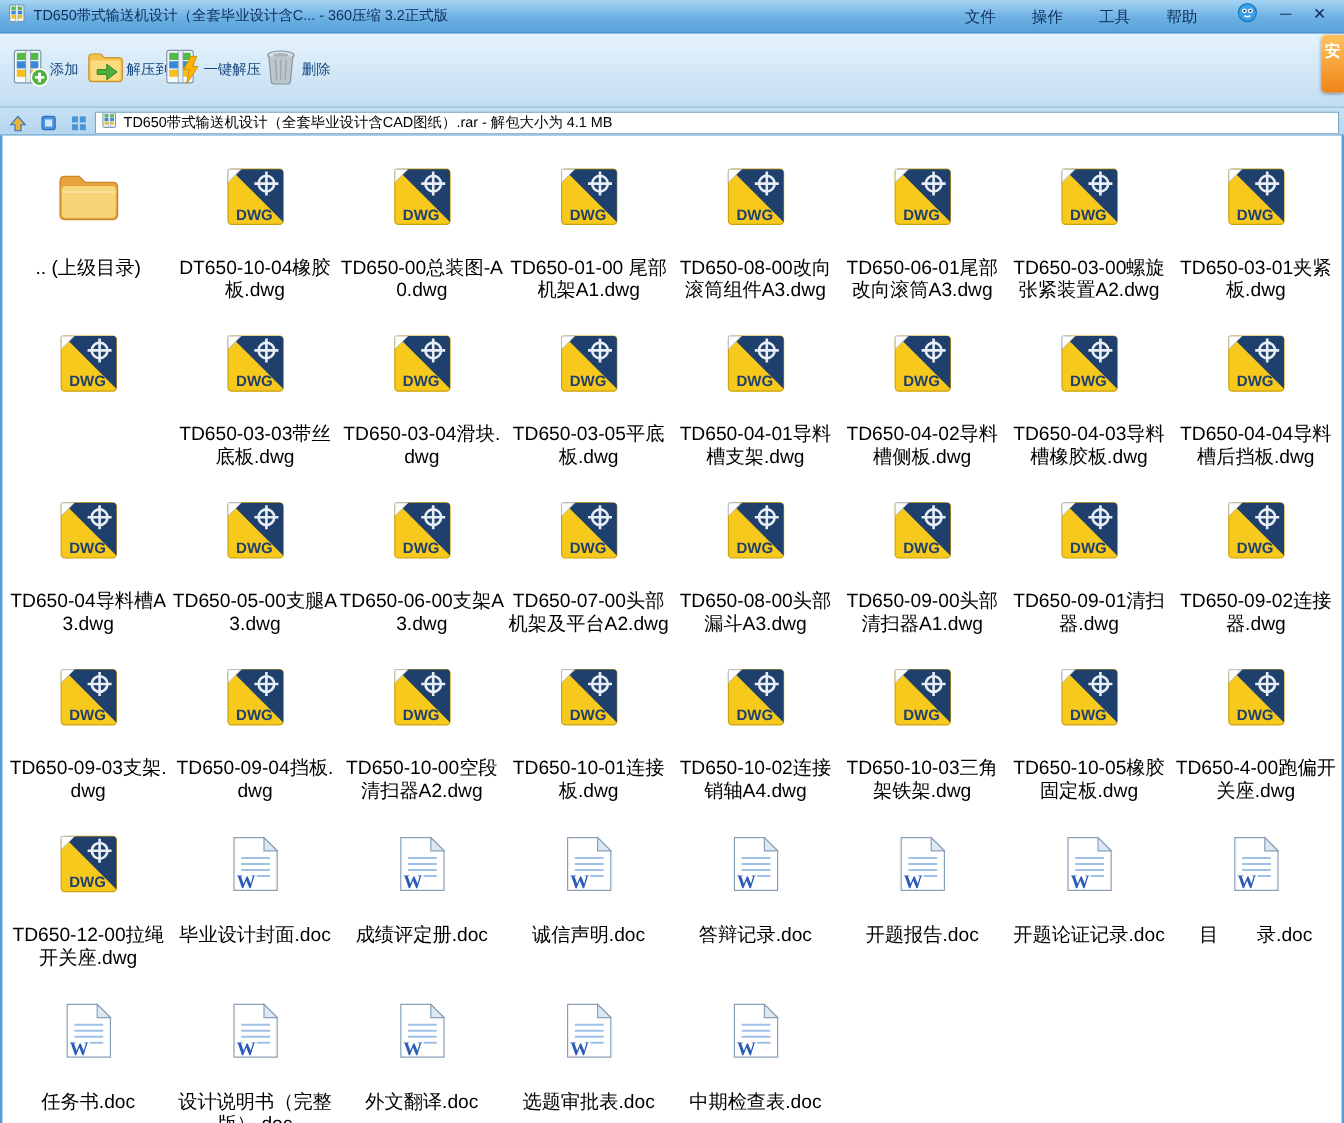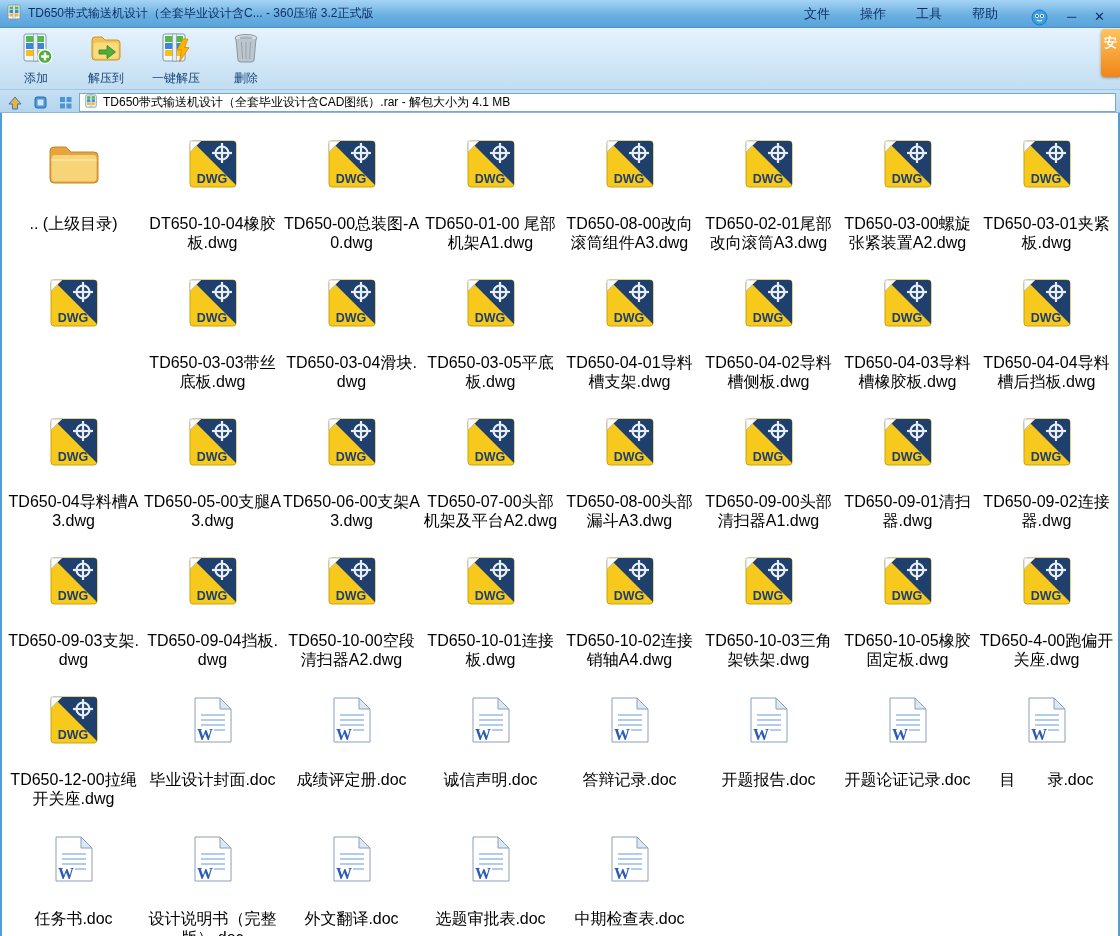--- a/index.html
+++ b/index.html
@@ -3,28 +3,28 @@
 <meta charset="utf-8">
 <style>
   *{margin:0;padding:0;box-sizing:border-box}
   html,body{width:1120px;height:936px}
   body{font-family:"Liberation Sans","DejaVu Sans",sans-serif;background:#4f9ed8;overflow:hidden;position:relative}
 
   
   .titlebar{height:28px;background:linear-gradient(#a6d4f3,#6cb0e2 55%,#58a2db);display:flex;align-items:center;justify-content:space-between;padding:0 6px;border-bottom:1px solid #4b92c8}
   .title-left{display:flex;align-items:center;gap:6px;min-width:0}
   .title-text{font-size:12px;color:#0c2f5e;white-space:nowrap}
-  .title-right{display:flex;align-items:flex-end}
+  .title-right{display:flex;align-items:flex-start}
   .menu-item{font-size:13px;color:#0c2f5e;padding:3px 15px;cursor:default}
   .logo-dot{margin:0 10px 0 18px;display:flex;align-items:center}
   .win-btn{font-size:13px;color:#0c2f5e;padding:2px 9px;cursor:default}
 
   
   .toolbar{height:62px;background:linear-gradient(#e6f3fd,#c2ddf1);border-bottom:1px solid #a3c8e4;display:flex;align-items:center;padding:0 4px;gap:6px}
-  .tool-btn{width:64px;height:58px;display:flex;flex-direction:column;align-items:center;justify-content:center;gap:1px;border-radius:3px}
+  .tool-btn{width:64px;height:58px;display:flex;flex-direction:row;align-items:center;justify-content:center;gap:1px;border-radius:3px}
   .tool-label{font-size:12px;color:#17477c;white-space:nowrap}
 
   
   .safe-badge{position:absolute;top:29px;right:0;width:19px;height:48px;background:linear-gradient(#ffc35e,#f08519);border-radius:4px 0 0 4px;color:#fff;font-size:13px;font-weight:bold;display:flex;align-items:flex-start;justify-content:center;padding-top:5px;box-shadow:0 1px 3px rgba(0,0,0,.35)}
 
   
   .addressbar{height:23px;background:linear-gradient(#c6e0f3,#b5d5ee);display:flex;align-items:flex-end;gap:3px;padding:0 4px;border-bottom:1px solid #8fb8d8}
   .nav-btn{width:22px;height:19px;display:flex;align-items:center;justify-content:center;border-radius:2px}
   .path-field{flex:1;height:19px;background:#fff;border:1px solid #7aa8c8;display:flex;align-items:center;gap:5px;padding:0 4px;overflow:hidden}
   .path-text{font-size:12px;color:#000;white-space:nowrap}
@@ -232,21 +232,21 @@
         <svg width="50" height="50" viewBox="0 0 50 50">
     <rect x="2" y="2" width="46" height="46" rx="3" fill="#f6c91c" stroke="#caa30e"></rect>
     <path d="M4 2 H45 Q48 2 48 5 V46 Z" fill="#1f3f6d"></path>
     <circle cx="34" cy="14" r="6.5" fill="none" stroke="#e8eef6" stroke-width="2.2"></circle>
     <line x1="34" y1="4" x2="34" y2="24" stroke="#e8eef6" stroke-width="2.2"></line>
     <line x1="24" y1="14" x2="44" y2="14" stroke="#e8eef6" stroke-width="2.2"></line>
     <path d="M2 2 L13 2 L2 13 Z" fill="#fdfdfd" stroke="#bcbcbc" stroke-width="0.8"></path>
     <text x="24" y="44" font-size="12.5" font-weight="bold" fill="#1f3f6d" text-anchor="middle" font-family="Liberation Sans, sans-serif">DWG</text>
   </svg>
       </div>
-      <div class="cell-label">TD650-02-01尾部改向滚筒A3.dwg</div>
+      <div class="cell-label">TD650-06-01尾部改向滚筒A3.dwg</div>
     </div>
     <div class="cell">
       <div class="file-icon">
         <svg width="50" height="50" viewBox="0 0 50 50">
     <rect x="2" y="2" width="46" height="46" rx="3" fill="#f6c91c" stroke="#caa30e"></rect>
     <path d="M4 2 H45 Q48 2 48 5 V46 Z" fill="#1f3f6d"></path>
     <circle cx="34" cy="14" r="6.5" fill="none" stroke="#e8eef6" stroke-width="2.2"></circle>
     <line x1="34" y1="4" x2="34" y2="24" stroke="#e8eef6" stroke-width="2.2"></line>
     <line x1="24" y1="14" x2="44" y2="14" stroke="#e8eef6" stroke-width="2.2"></line>
     <path d="M2 2 L13 2 L2 13 Z" fill="#fdfdfd" stroke="#bcbcbc" stroke-width="0.8"></path>

